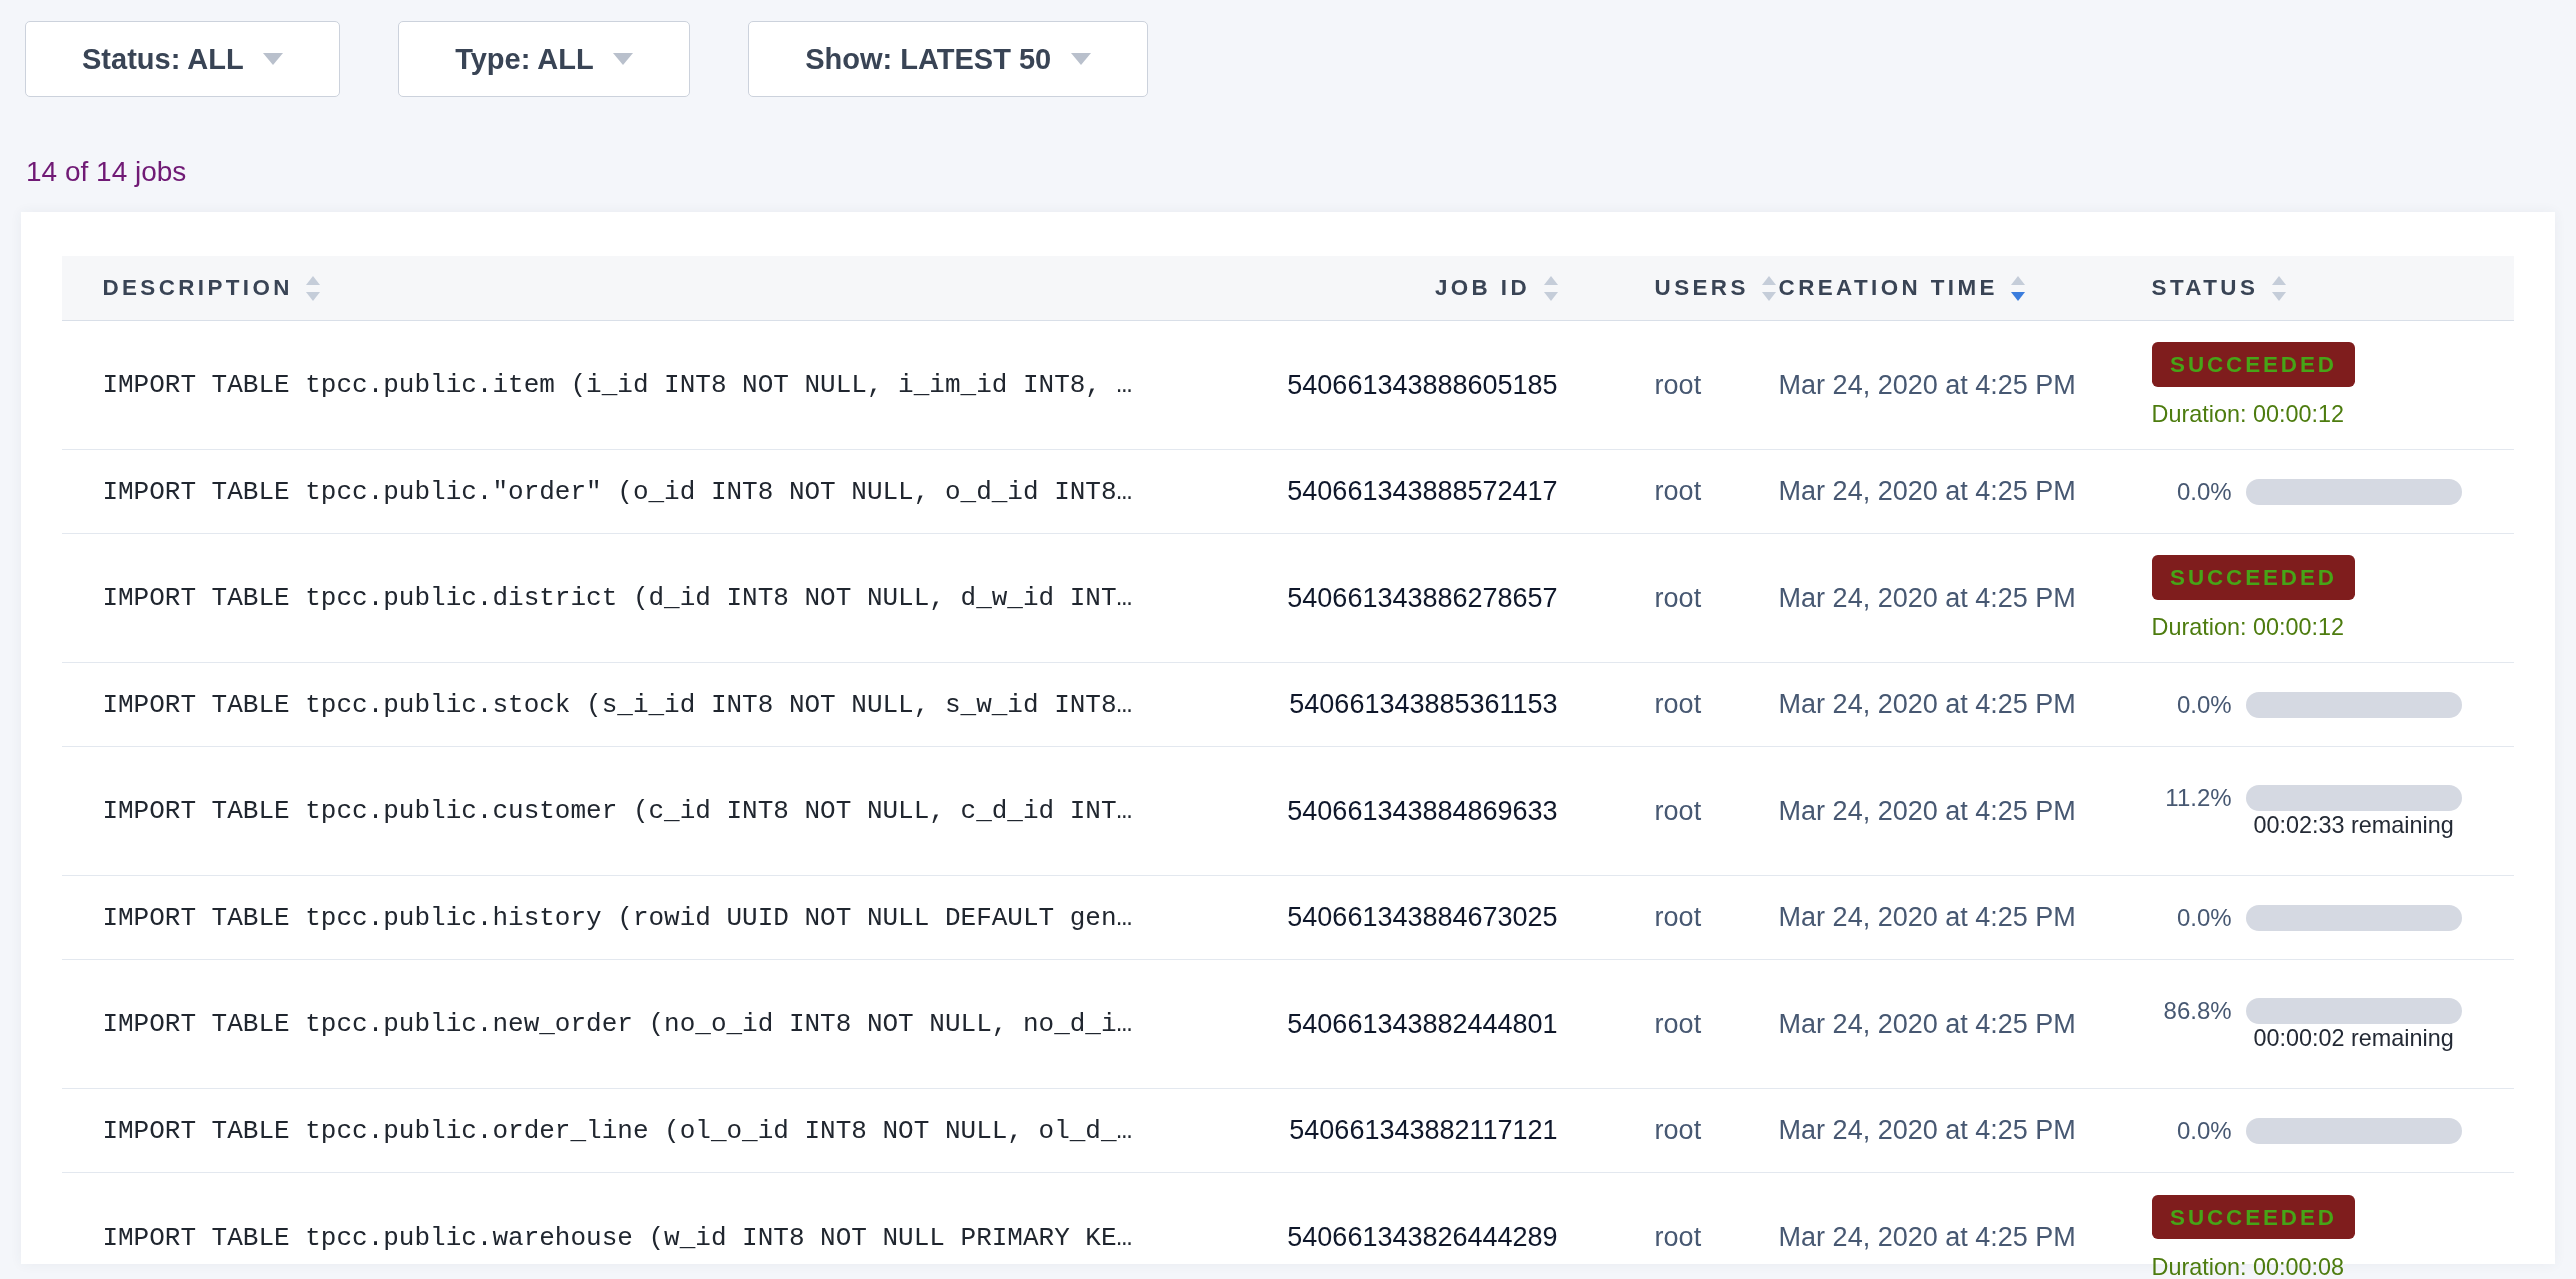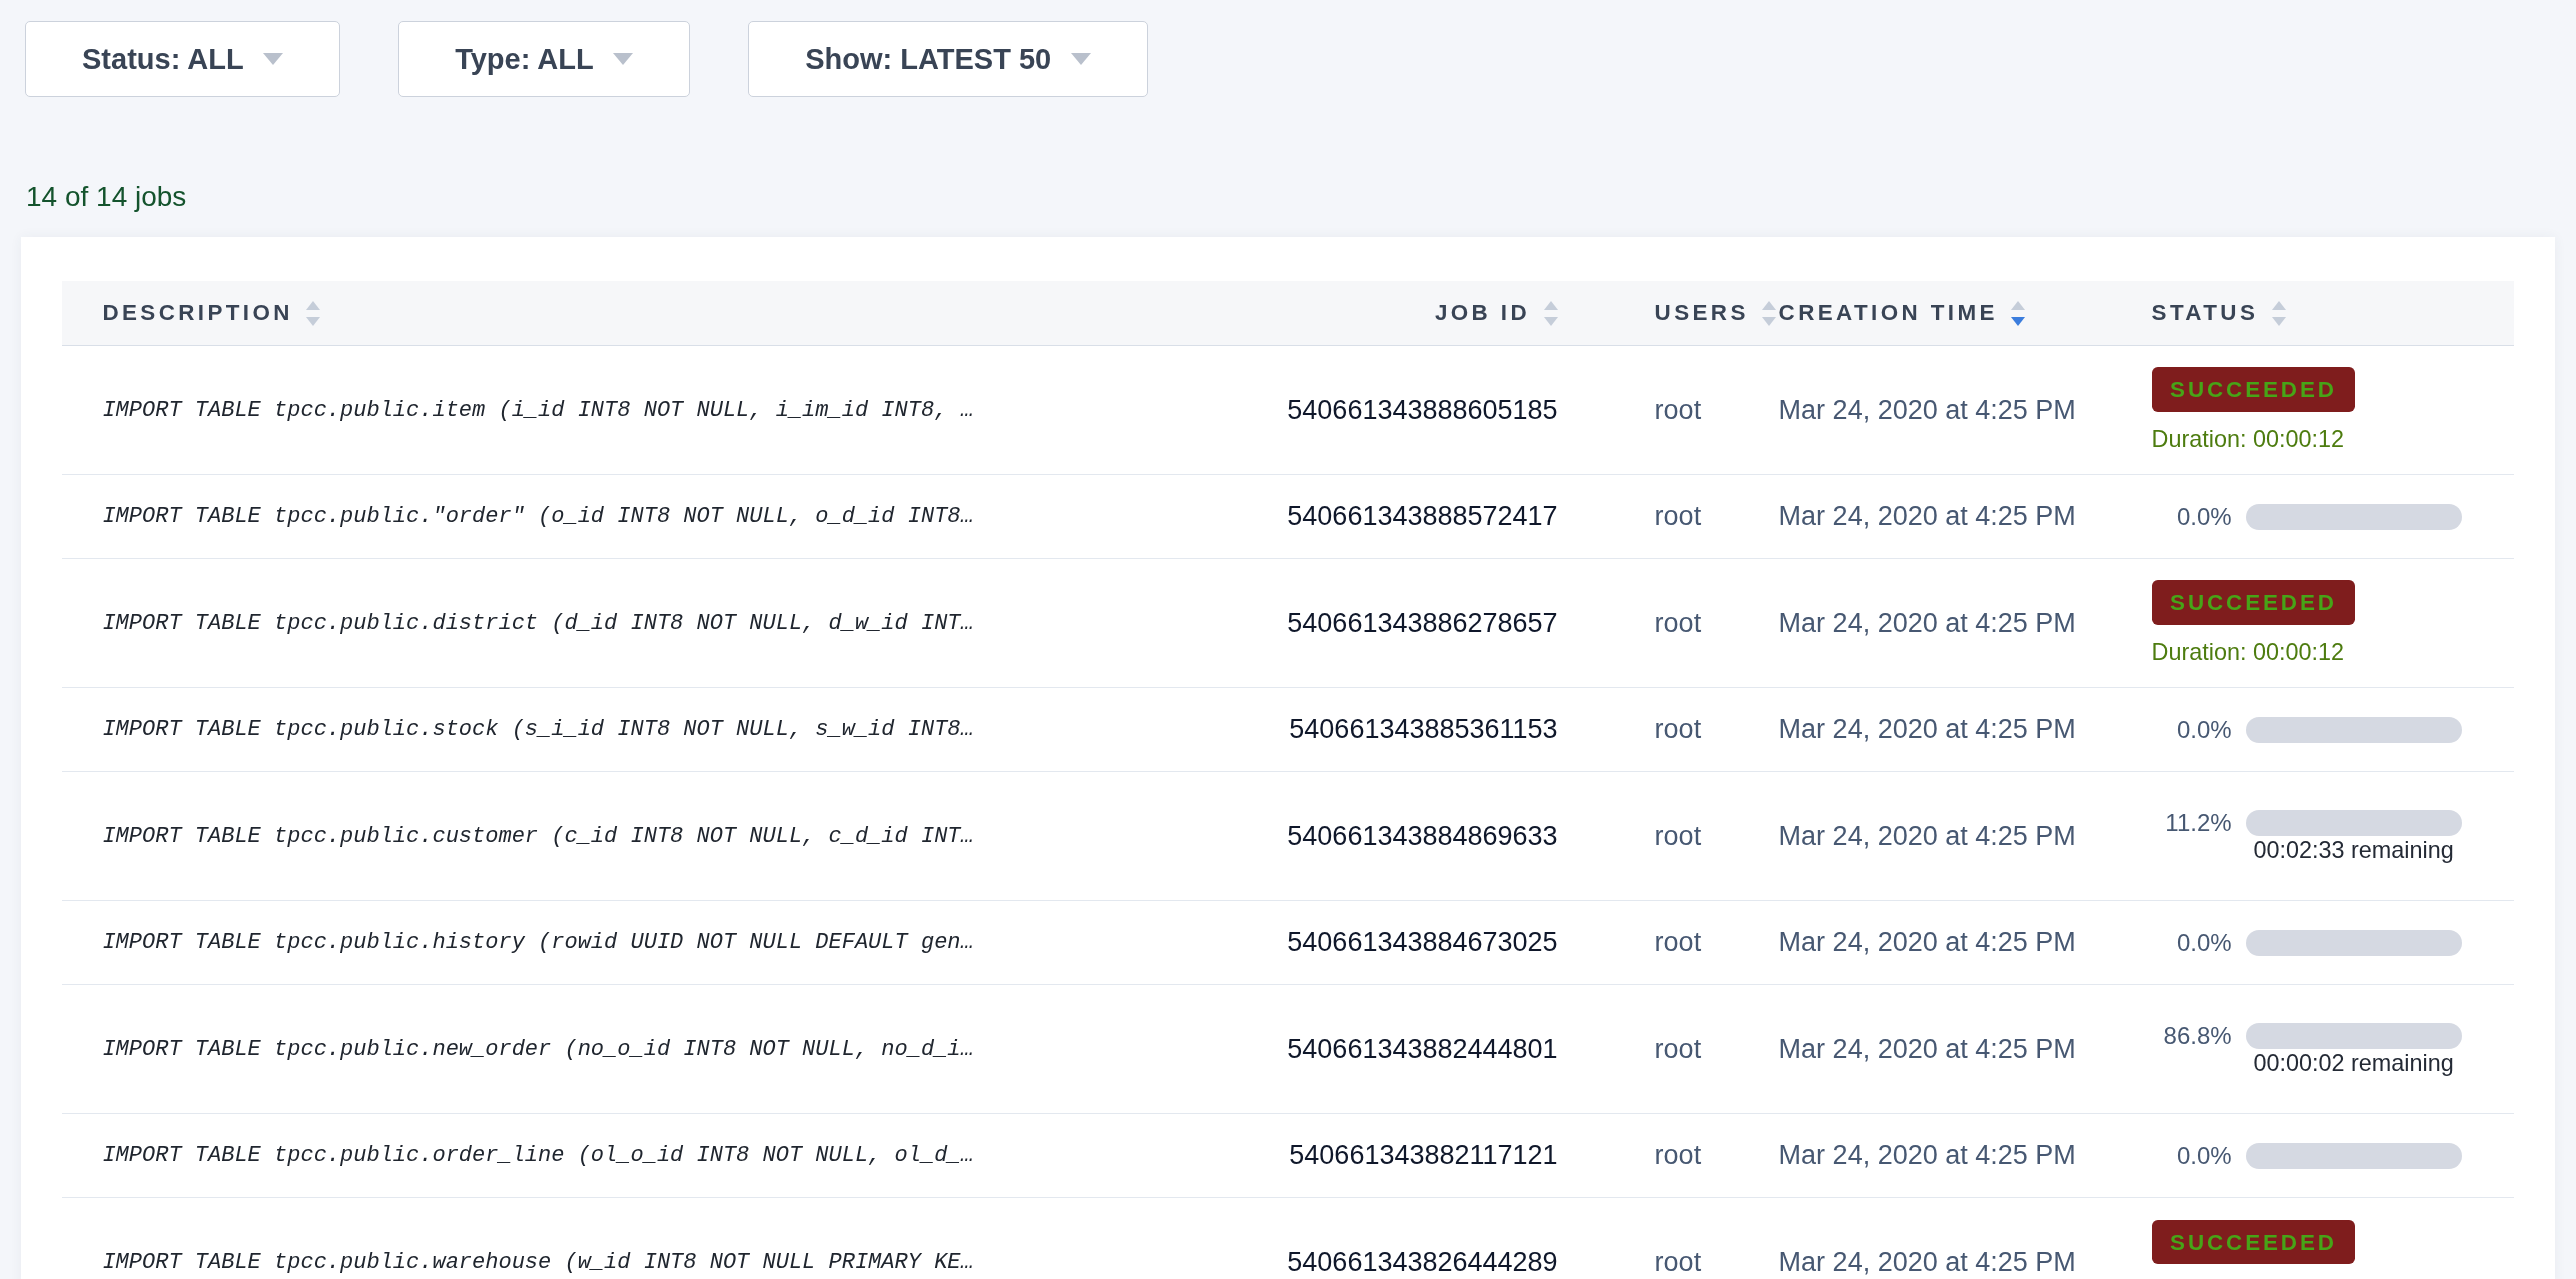--- a/index.html
+++ b/index.html
@@ -22,21 +22,21 @@
     cursor:pointer;
   }
   .dropdown-label { font-size:29px; font-weight:700; color:#394455; }
   .caret-down {
     width:0; height:0; margin-left:19.5px;
     border-left:10.7px solid transparent;
     border-right:10.7px solid transparent;
     border-top:12.7px solid #b9c0cc;
   }
 
-  .summary { margin:84px 0 0 26px; font-size:28px; color:#14532d; }
+  .summary { margin:59px 0 0 26px; font-size:28px; color:#701a75; }
 
   
   .card {
     margin:24px 21.4px 0 21.4px;
     background:#fff;
     box-shadow:0 0 11.7px rgba(50,60,90,.06);
     padding:44px 41px 12px 41px;
     height:1052px;
   }
 
@@ -77,22 +77,22 @@
   .tr {
     display:flex; align-items:center;
     border-bottom:1px solid #e3e8ef;
   }
   .tr.row-tall  { height:129px; }
   .tr.row-short { height:84px; }
   .tr:last-child { border-bottom:none; }
 
   .desc-text {
     font-family:"Liberation Mono", monospace;
-    font-size:22px; color:#20262f;
-    white-space:nowrap; overflow:hidden;font-style:italic;
+    font-size:26px; color:#20262f;
+    white-space:nowrap; overflow:hidden;
   }
   .jobid-text    { font-size:27px; color:#0f172a; }
   .users-text    { font-size:27px; color:#475872; }
   .creation-text { font-size:27px; color:#475872; }
 
   
   .status-badge {
     display:inline-block;
     background:#7f1d1d; color:#47a417;
     font-size:22.4px; font-weight:700; letter-spacing:2.9px;

